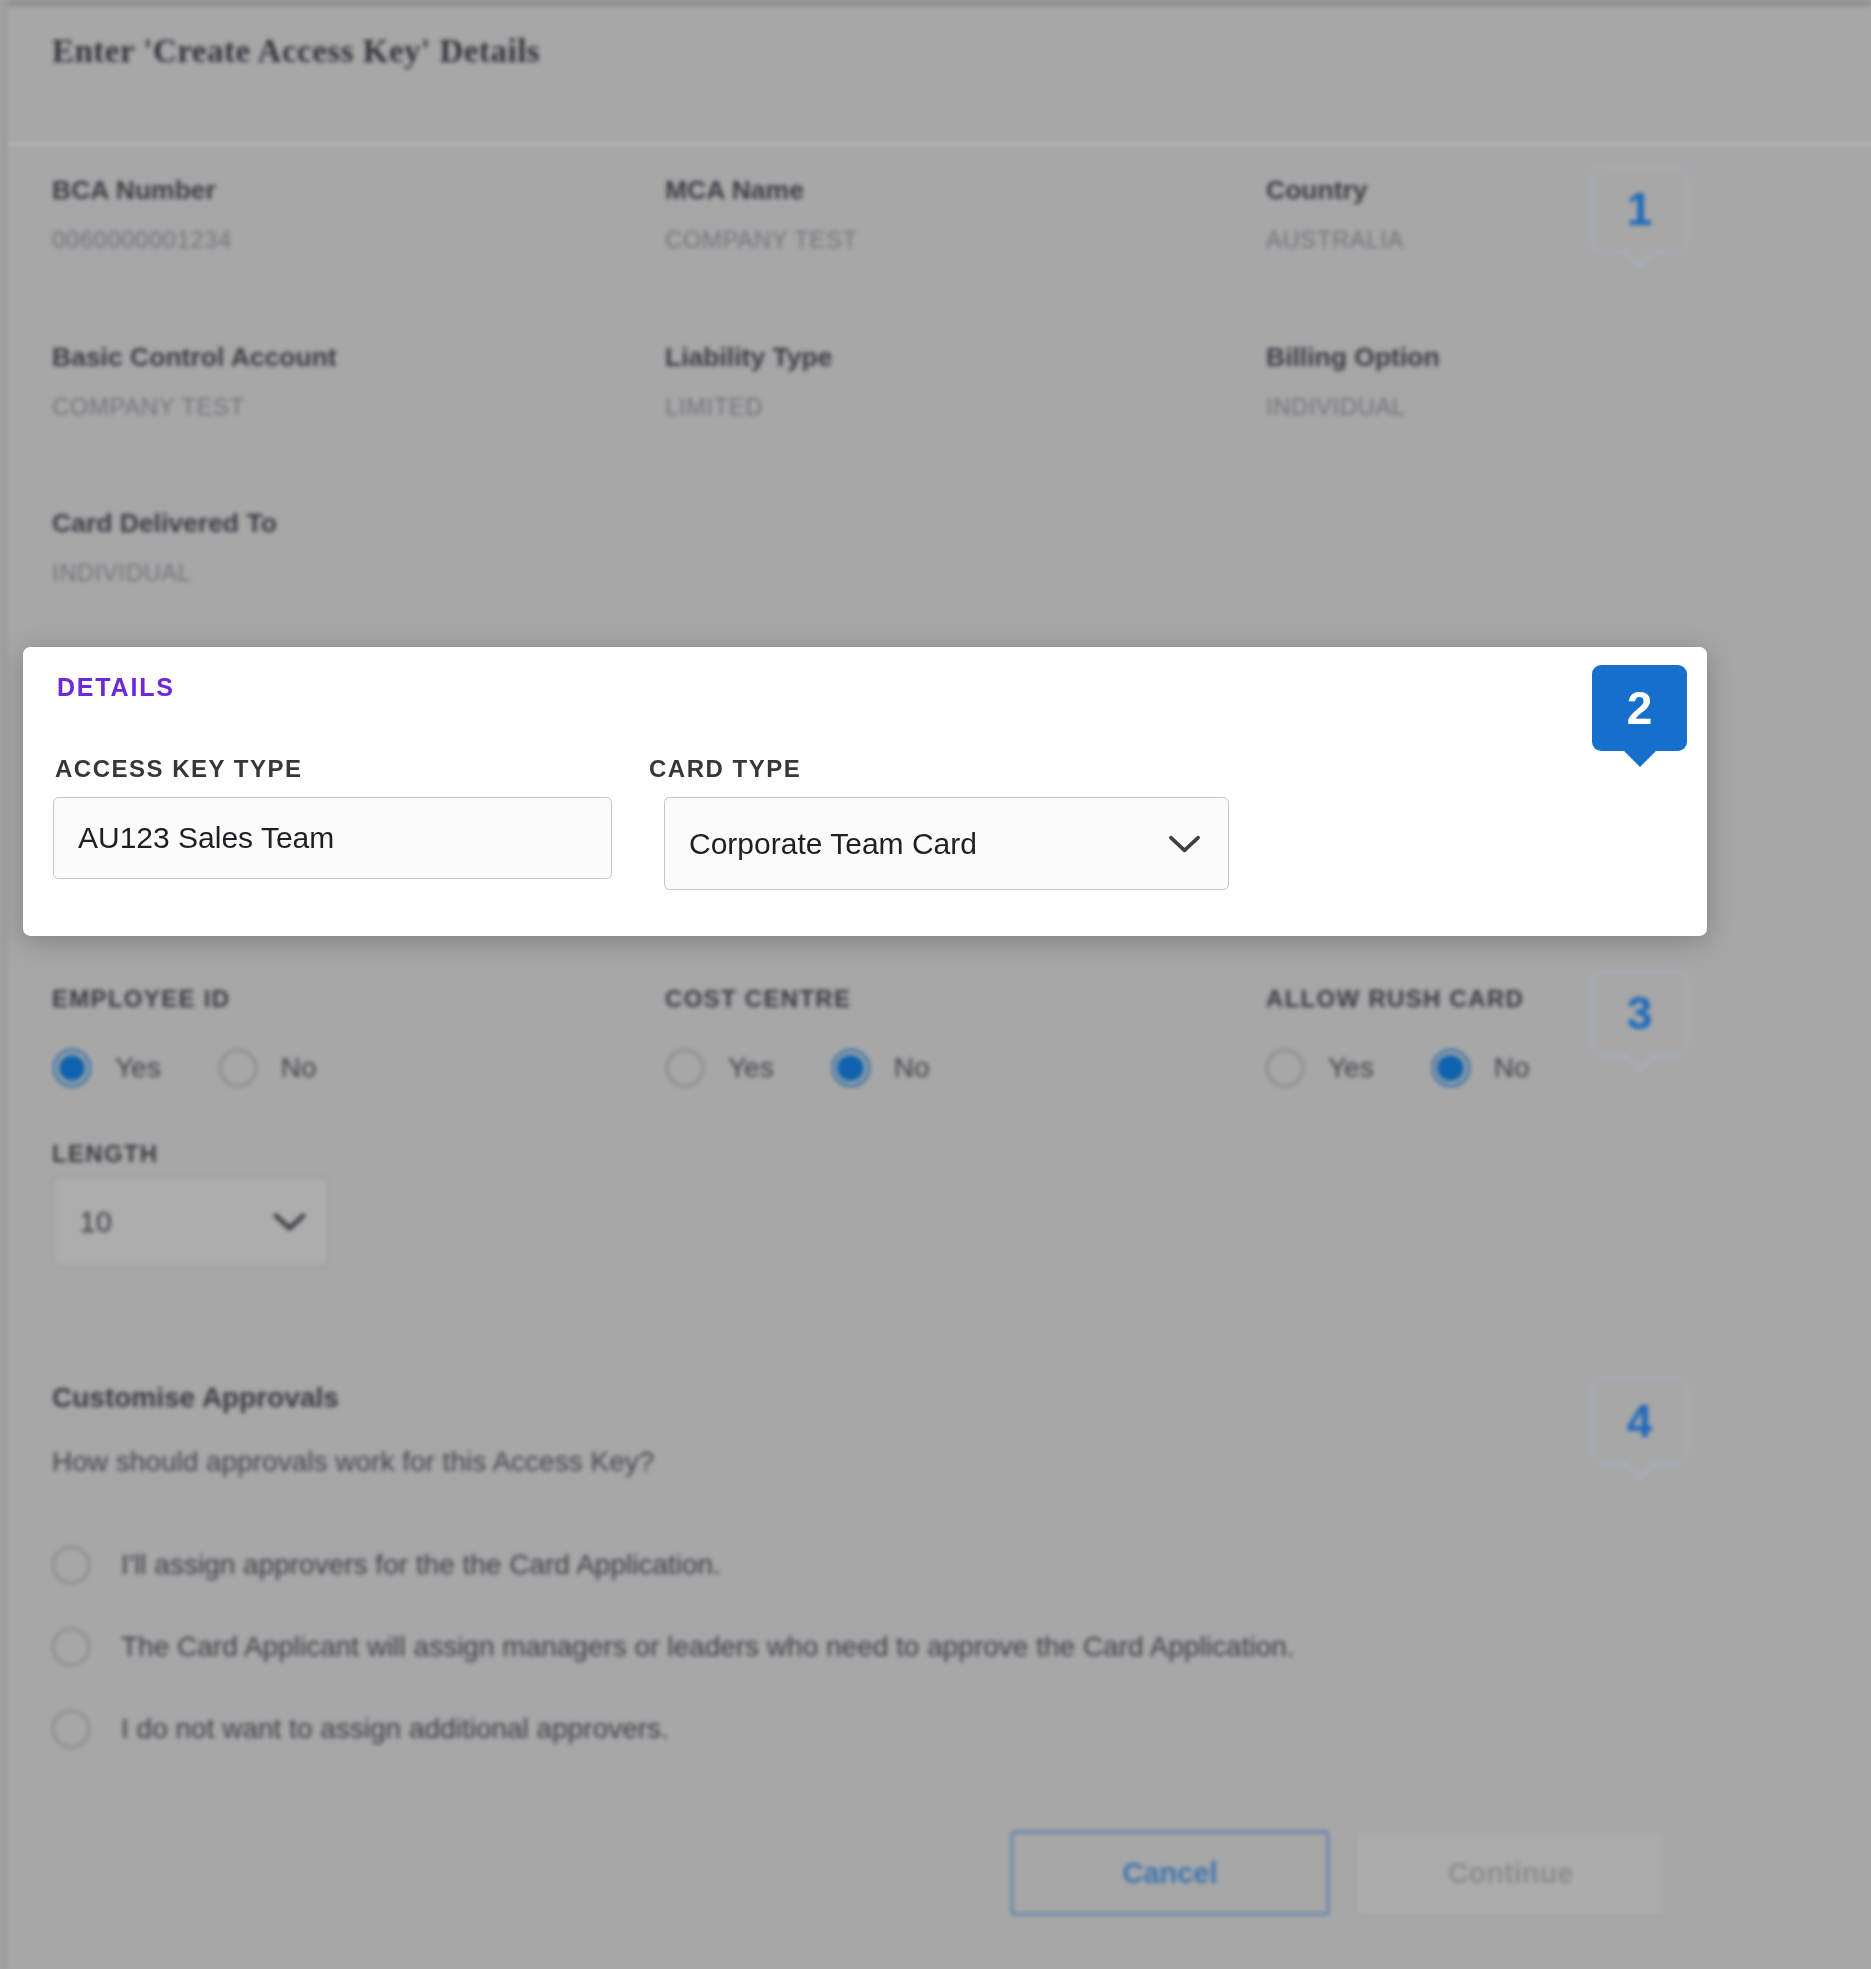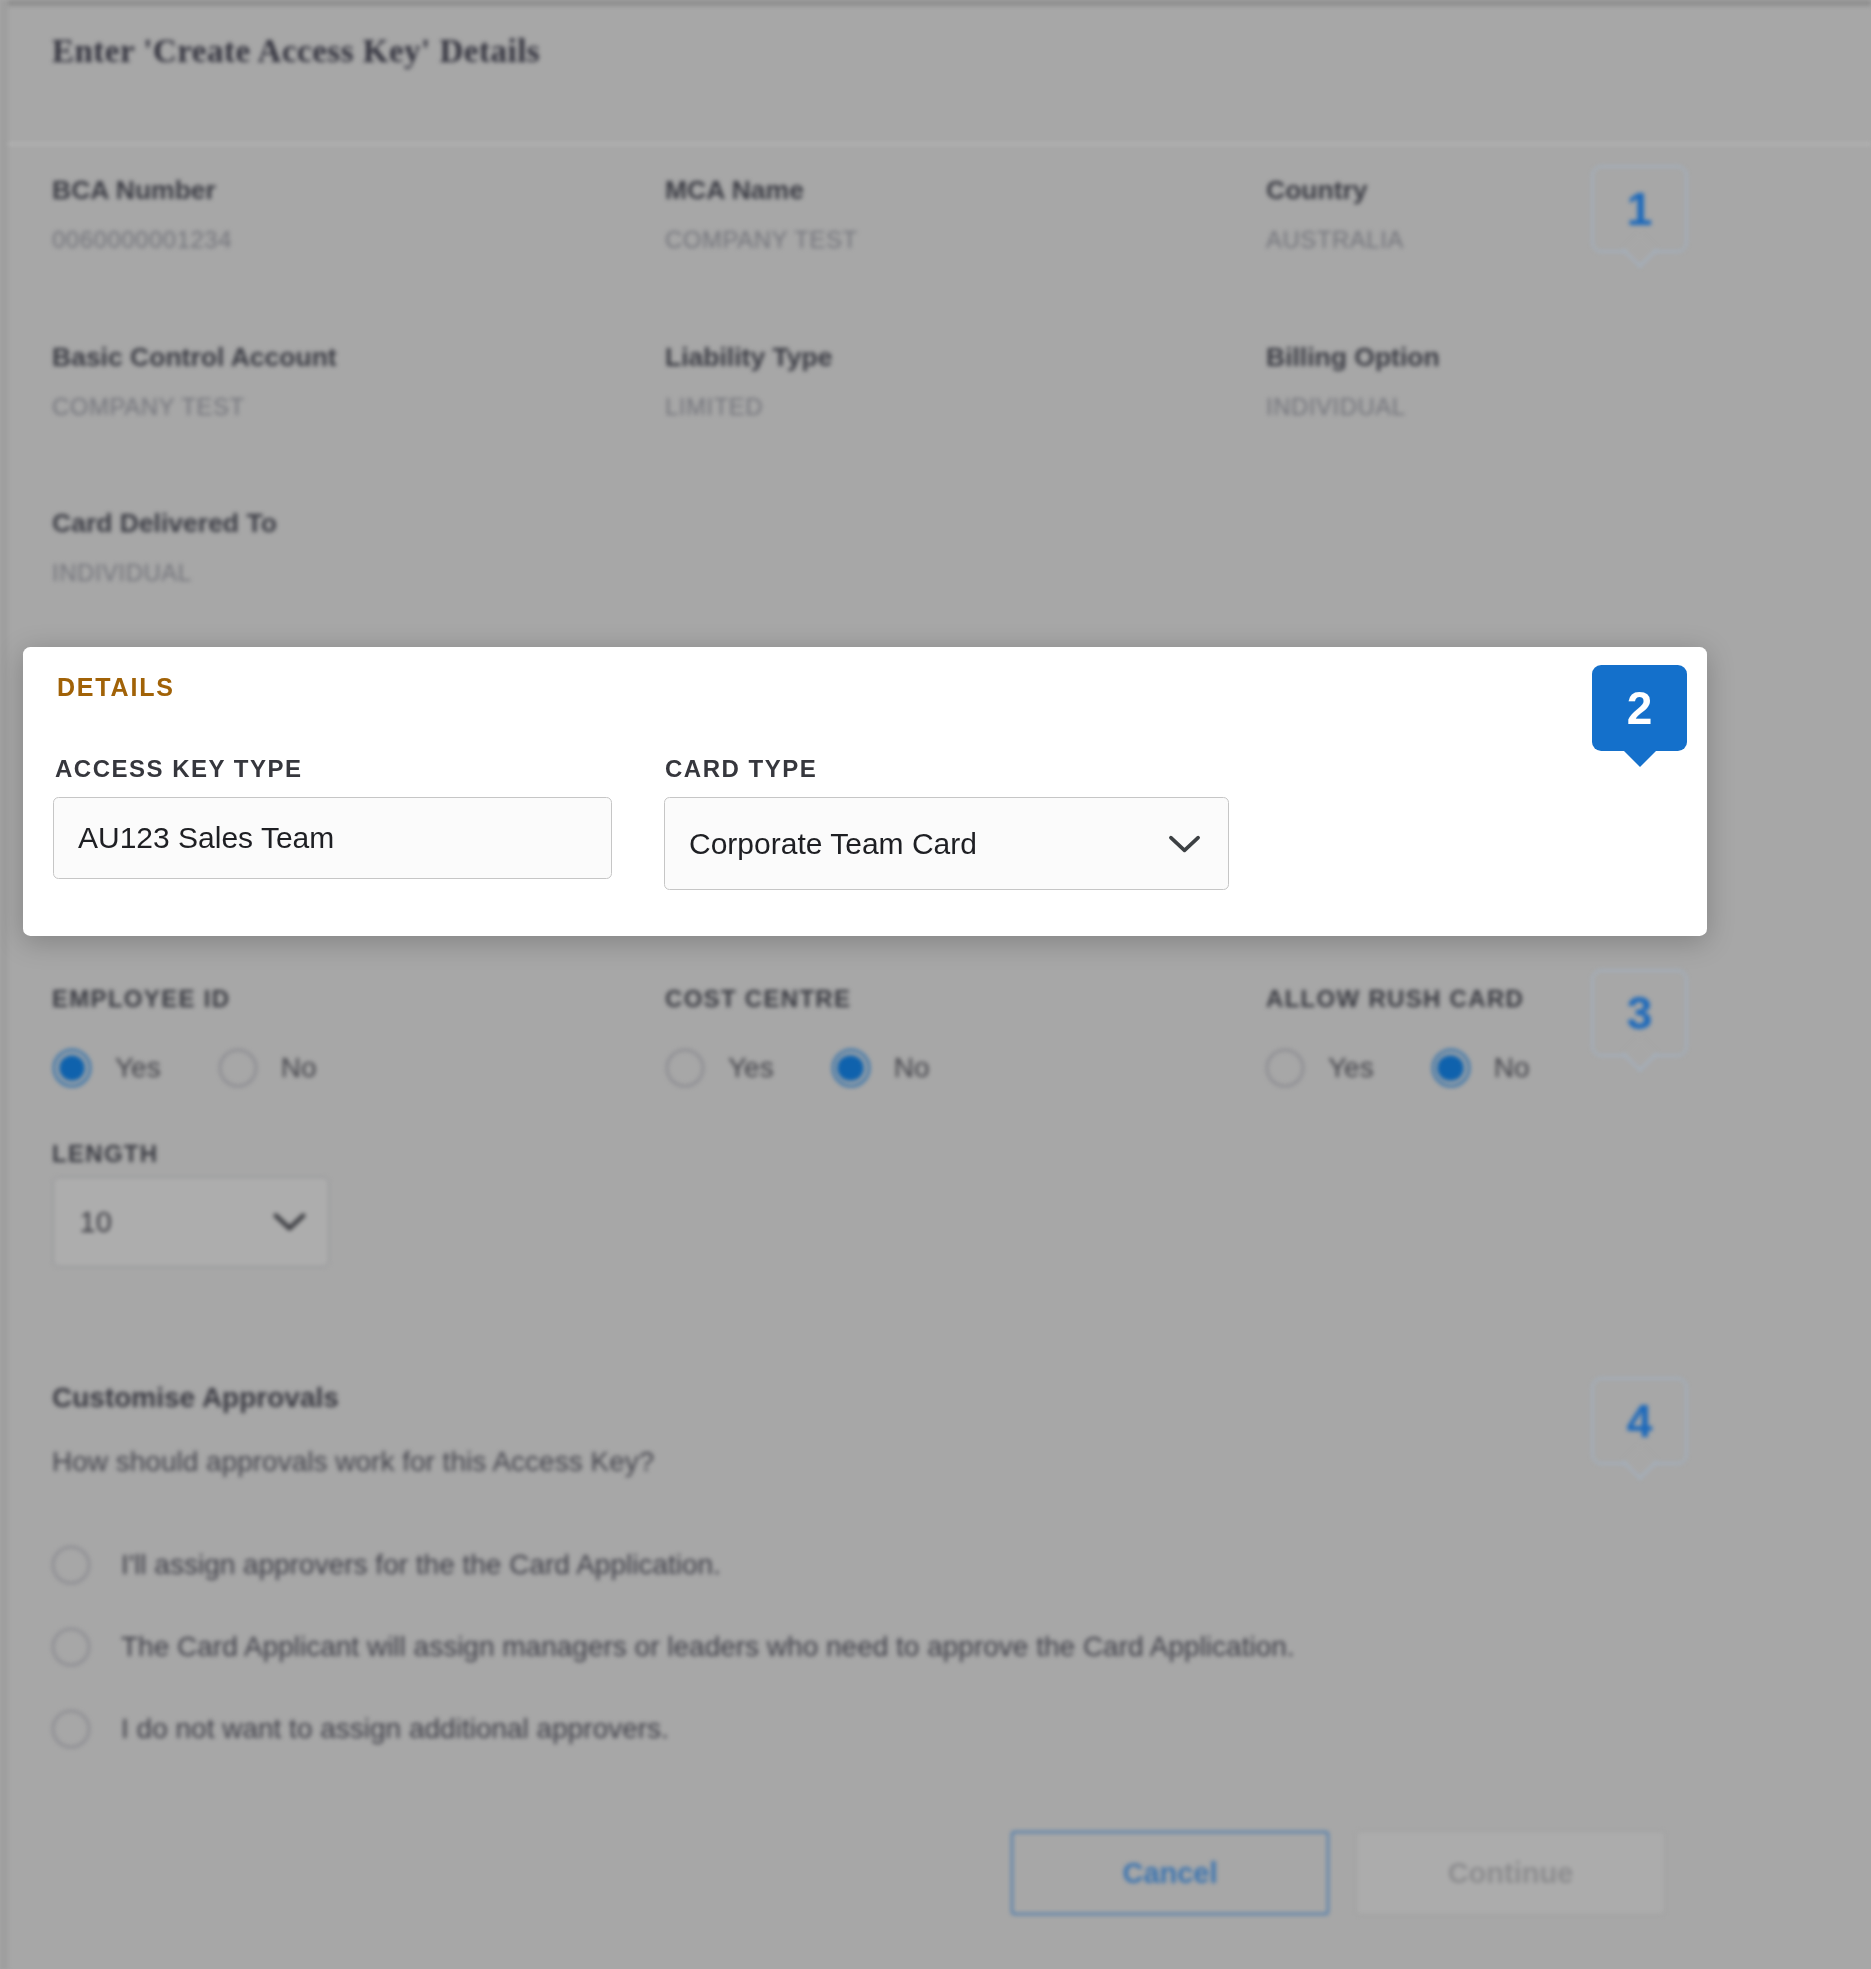--- a/index.html
+++ b/index.html
@@ -82,21 +82,21 @@
   .btn-continue{border:1.8px solid #9d9d9d;color:#8c8c8e;background:#acacac;}
 
   
   .highlight-band{
     position:absolute;left:23px;top:647px;width:1684px;height:289px;
     background:#ffffff;border-radius:7.3px;
     box-shadow:0 5.5px 27.4px rgba(0,0,0,0.22);
   }
   .band-section-label{
     position:absolute;left:34px;top:25.6px;
-    font-size:25px;font-weight:600;color:#a16207;letter-spacing:1.8px;
+    font-size:25px;font-weight:600;color:#6d28d9;letter-spacing:1.8px;
   }
   .band-field-label{
     position:absolute;top:108px;
     font-size:24px;font-weight:700;color:#36373d;letter-spacing:1.5px;
   }
   .text-input{
     position:absolute;left:30px;top:150px;width:559px;height:82px;box-sizing:border-box;
     border:1.8px solid #c6c6c6;border-radius:5.5px;background:#fbfbfb;
     font-family:"Liberation Sans", sans-serif;font-size:30px;color:#1e1f23;
     padding:0 18.3px 0 24px;outline:none;
@@ -220,21 +220,21 @@
 
 </div>
 
 <div class="highlight-band">
 
   <div class="band-section-label">DETAILS</div>
 
   <div class="band-field-label" style="left:32px;">ACCESS KEY TYPE</div>
   <input class="text-input" type="text" value="AU123 Sales Team" style="">
 
-  <div class="band-field-label" style="left:642px;text-align:center;">CARD TYPE</div>
+  <div class="band-field-label" style="left:626px;text-align:center;">CARD TYPE</div>
   <div class="select-box">
     <span>Corporate Team Card</span>
     <svg class="chevron" viewBox="0 0 36 22">
       <polyline points="3,4 18,18 33,4" fill="none" stroke="#3c4043" stroke-width="4" stroke-linecap="round" stroke-linejoin="round"></polyline>
     </svg>
   </div>
 
   <div class="badge filled" style="left:1569px;top:18.3px;">
     <span>2</span>
     <span class="tip"></span>

